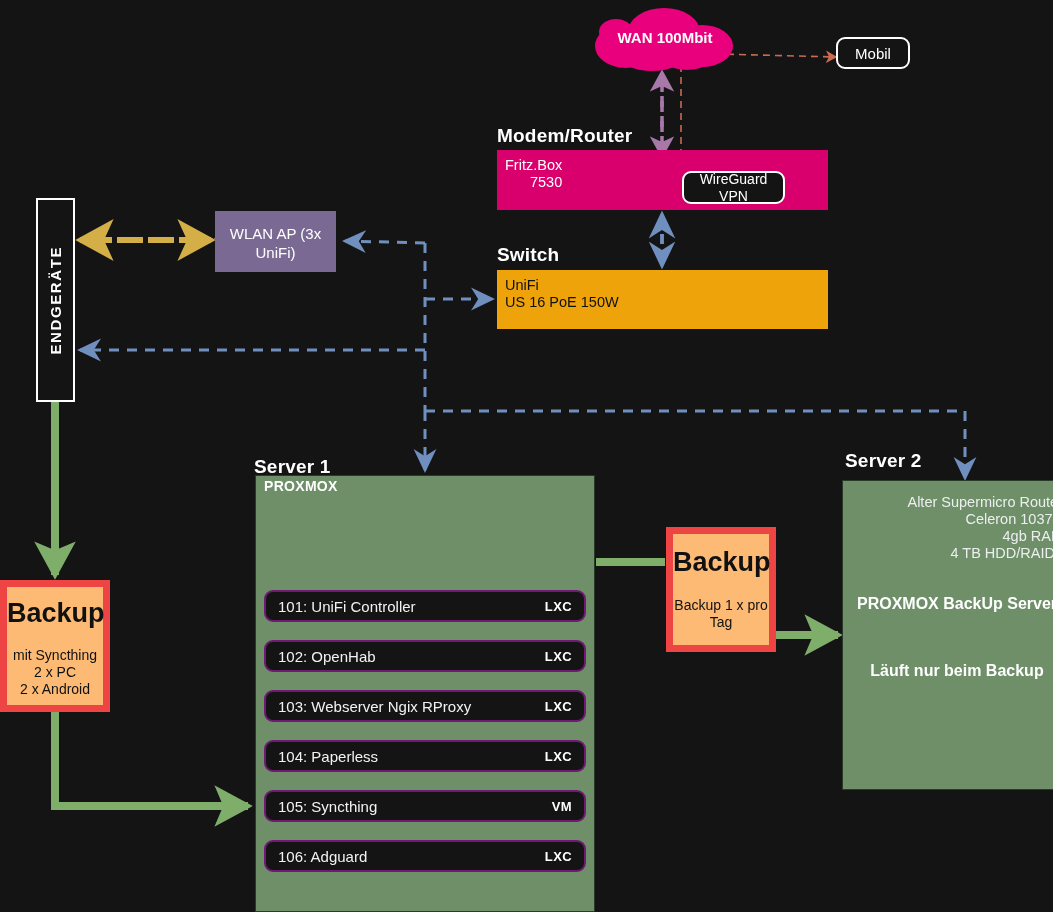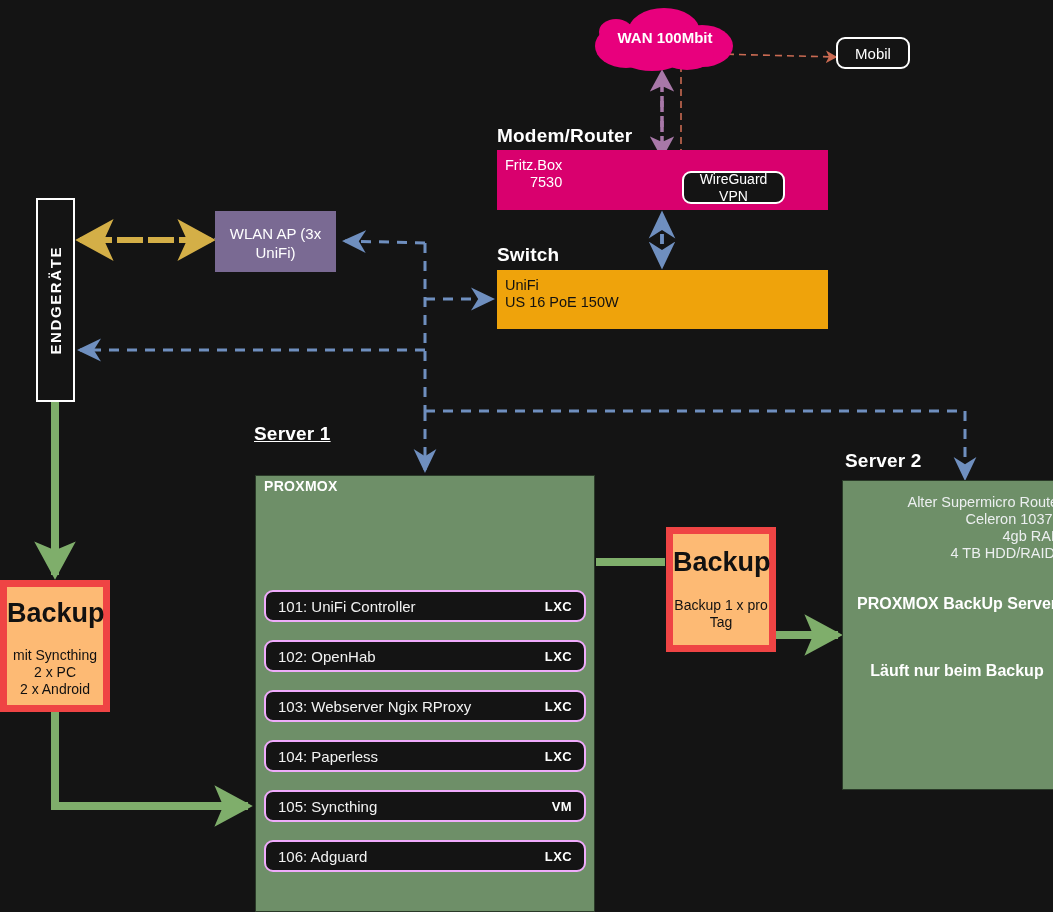--- a/index.html
+++ b/index.html
@@ -44,21 +44,21 @@
     font-size:14px;letter-spacing:.3px;
   }
   .center-text{
     position:absolute;left:0;right:0;color:#ffffff;text-align:center;
     font-size:15px;line-height:19px;
   }
   .center-text.bold{font-weight:bold;font-size:16px;line-height:21px;}
 
   
   .vm-row{
-    position:absolute;background:#141414;border:2px solid #f0abfc;border-radius:9px;
+    position:absolute;background:#141414;border:2px solid #701a75;border-radius:9px;
     display:flex;align-items:center;justify-content:space-between;
     padding:0 12px;box-sizing:border-box;
   }
   .vm-name{color:#f2f2f2;font-size:15px;white-space:nowrap;}
   .vm-kind{color:#ffffff;font-size:13px;font-weight:bold;letter-spacing:.4px;}
 
   
   .vertical-label{
     position:absolute;left:0;top:0;width:100%;height:100%;
     display:flex;align-items:center;justify-content:center;
@@ -218,21 +218,21 @@
   </div>
 </div>
 
 <div class="node yellow-box" style="left:0px;top:580px;width:110px;height:132px;">
   <div class="backup-title" style="top:11px;">Backup</div>
   <div class="backup-sub" style="top:60px;">mit Syncthing
 2 x PC
 2 x Android</div>
 </div>
 
-<div class="section-title" style="left:254px;top:423px;text-decoration:underline;">Server 1</div>
+<div class="section-title" style="left:254px;top:456px;">Server 1</div>
 <div class="node green-box" style="left:255px;top:475px;width:340px;height:437px;">
   <div class="proxmox-tag" style="top:2px;">PROXMOX</div>
 </div>
 
 <div class="vm-row" style="left:264px;top:590px;width:322px;height:32px;">
   <span class="vm-name">101: UniFi Controller</span>
   <span class="vm-kind">LXC</span>
 </div>
 <div class="vm-row" style="left:264px;top:640px;width:322px;height:32px;">
   <span class="vm-name">102: OpenHab</span>

